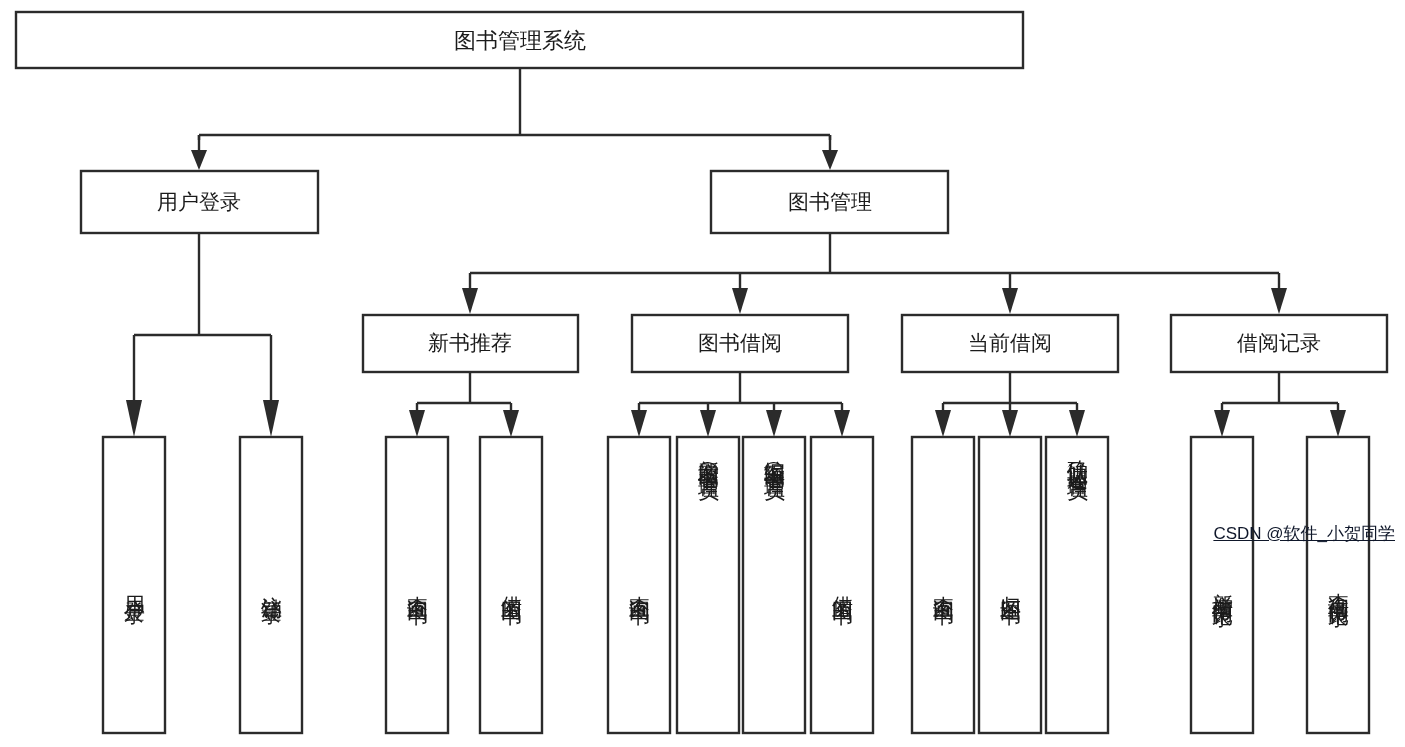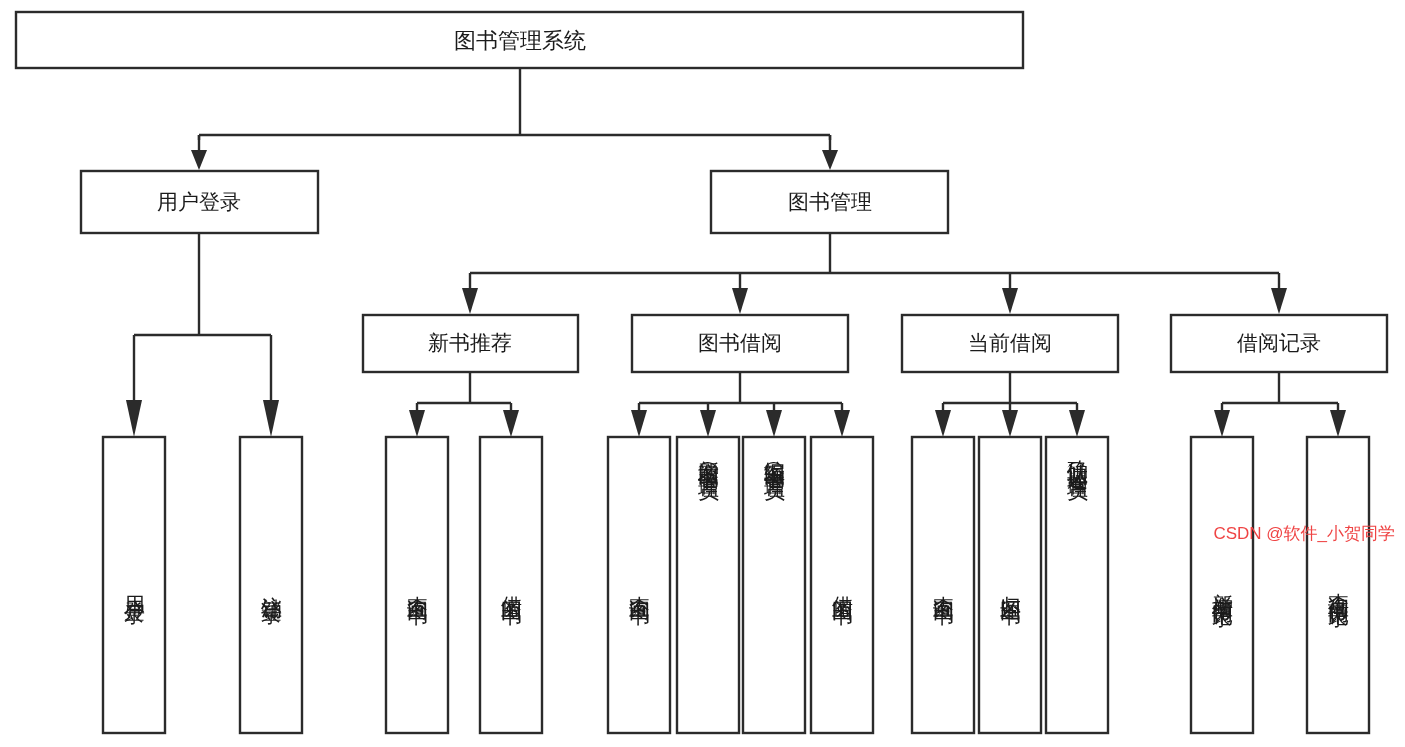--- a/index.html
+++ b/index.html
@@ -72,23 +72,24 @@
     color: #1b1b1b;
     letter-spacing: 3px;
     white-space: nowrap;
   }
   .watermark {
     position: absolute;
     right: 10px;
     bottom: 6px;
     font-family: "Liberation Sans", "DejaVu Sans", sans-serif;
     font-size: 17px;
-    color: #ef4444;
+    color: #0f172a;
     white-space: nowrap;
     user-select: none;
+    text-decoration: underline;
   }
 </style>
 </head>
 <body>
 
 <div id="diagram-root">
 
   <svg class="flow" viewBox="0 0 1405 747" xmlns="http://www.w3.org/2000/svg">
 
     <g>

